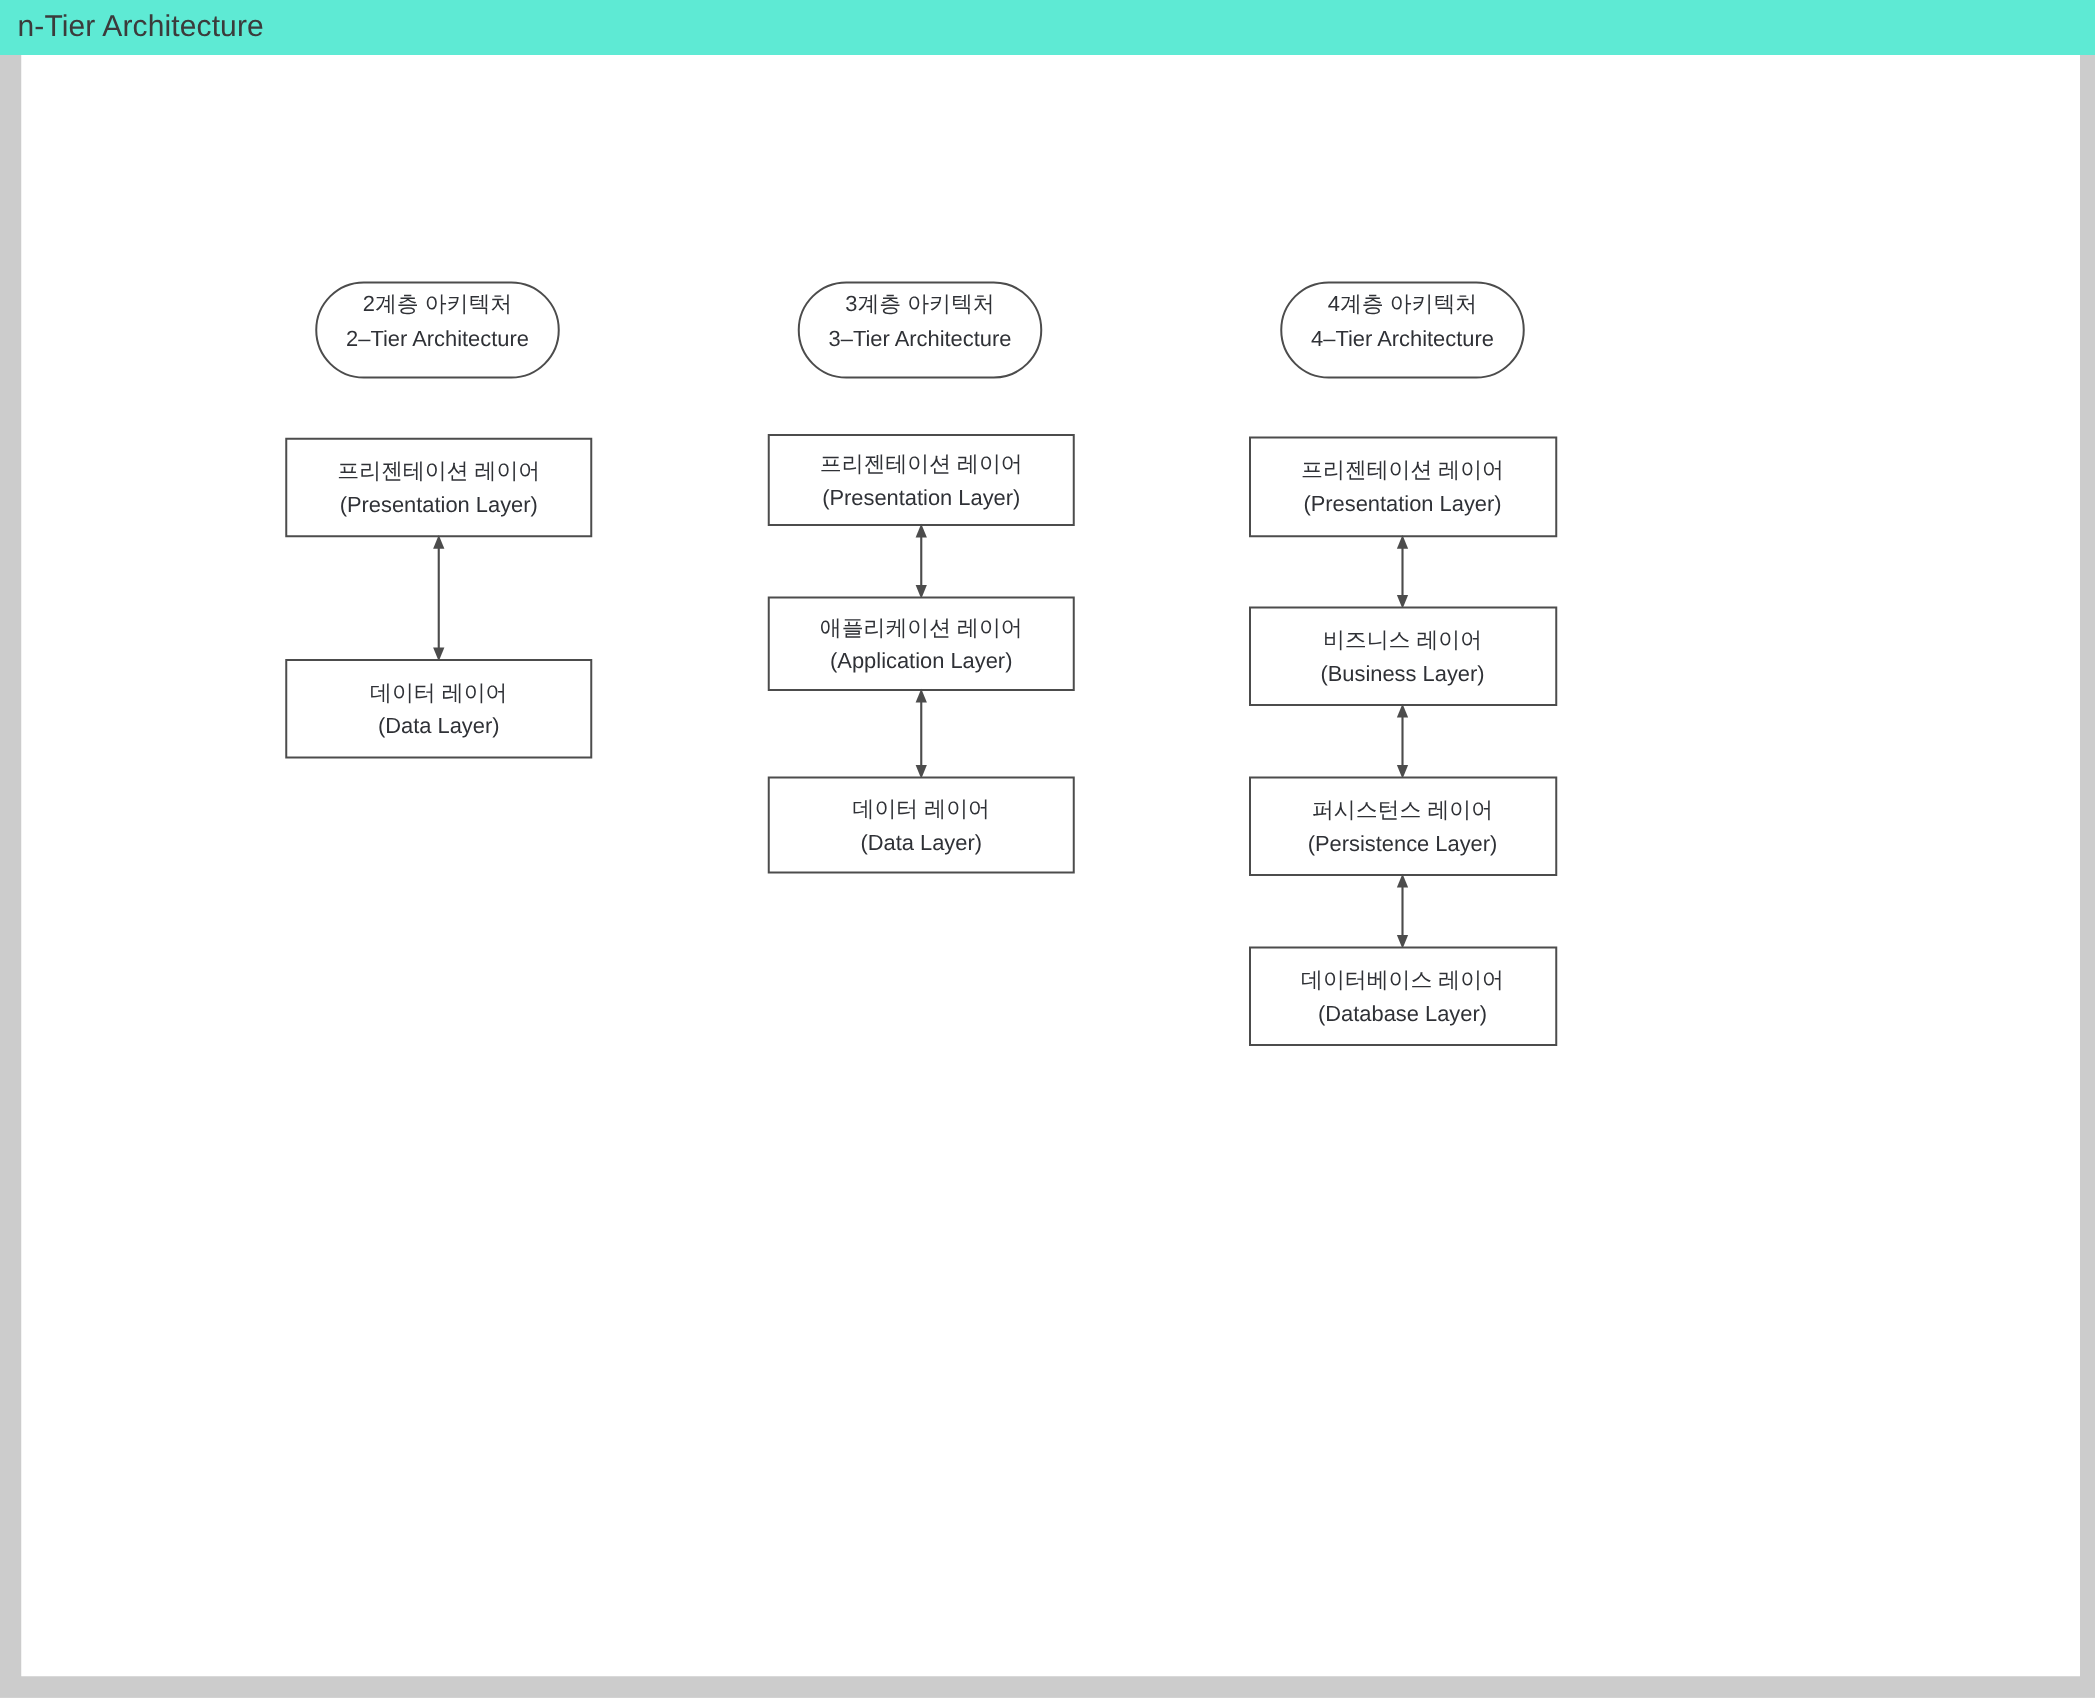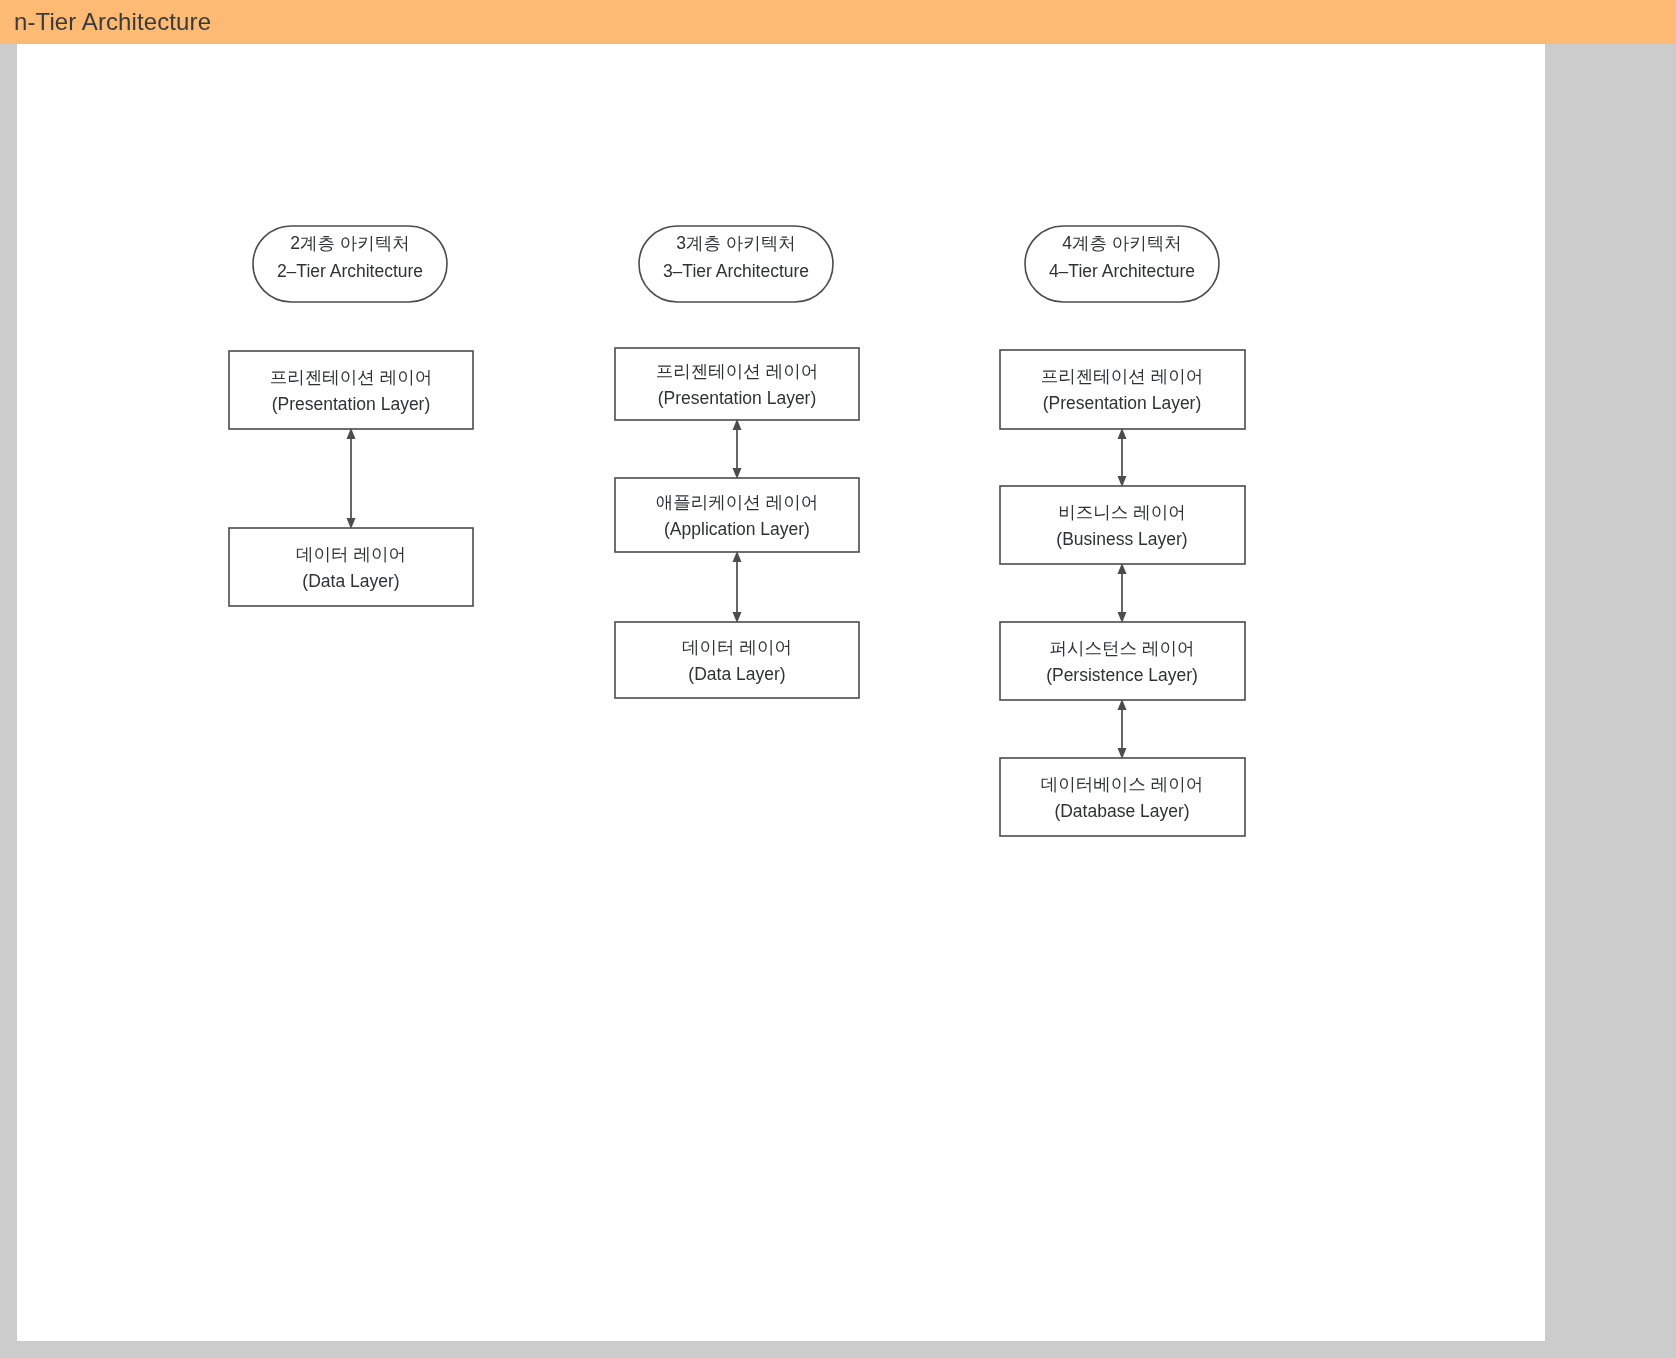--- a/index.html
+++ b/index.html
@@ -18,36 +18,36 @@
     width: 1676px;
     height: 1358px;
     background: #cccccc;
   }
   #titlebar {
     position: absolute;
     left: 0;
     top: 0;
     width: 1676px;
     height: 44px;
-    background: #fdba74;
+    background: #5eead4;
     display: flex;
     align-items: center;
   }
   #titlebar .title-text {
     font-size: 24px;
     color: #3b3b3b;
     padding-left: 14px;
     letter-spacing: 0.1px;
     font-family: "Liberation Sans", sans-serif;
   }
   #canvas {
     position: absolute;
     left: 17px;
     top: 44px;
-    width: 1528px;
+    width: 1647px;
     height: 1297px;
     background: #ffffff;
   }
   #diagram {
     position: absolute;
     left: 0;
     top: 0;
     width: 1647px;
     height: 1297px;
     display: block;

